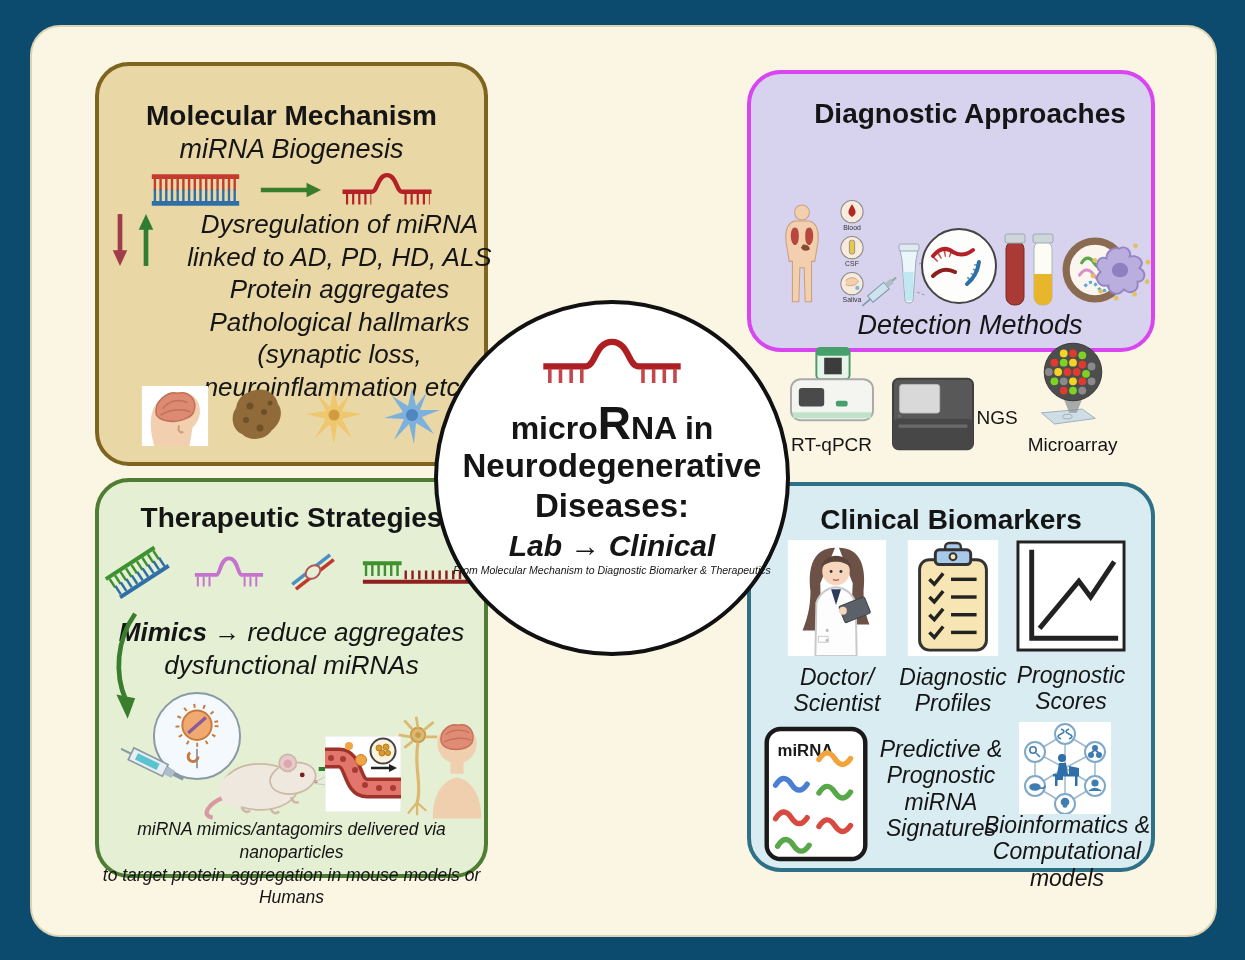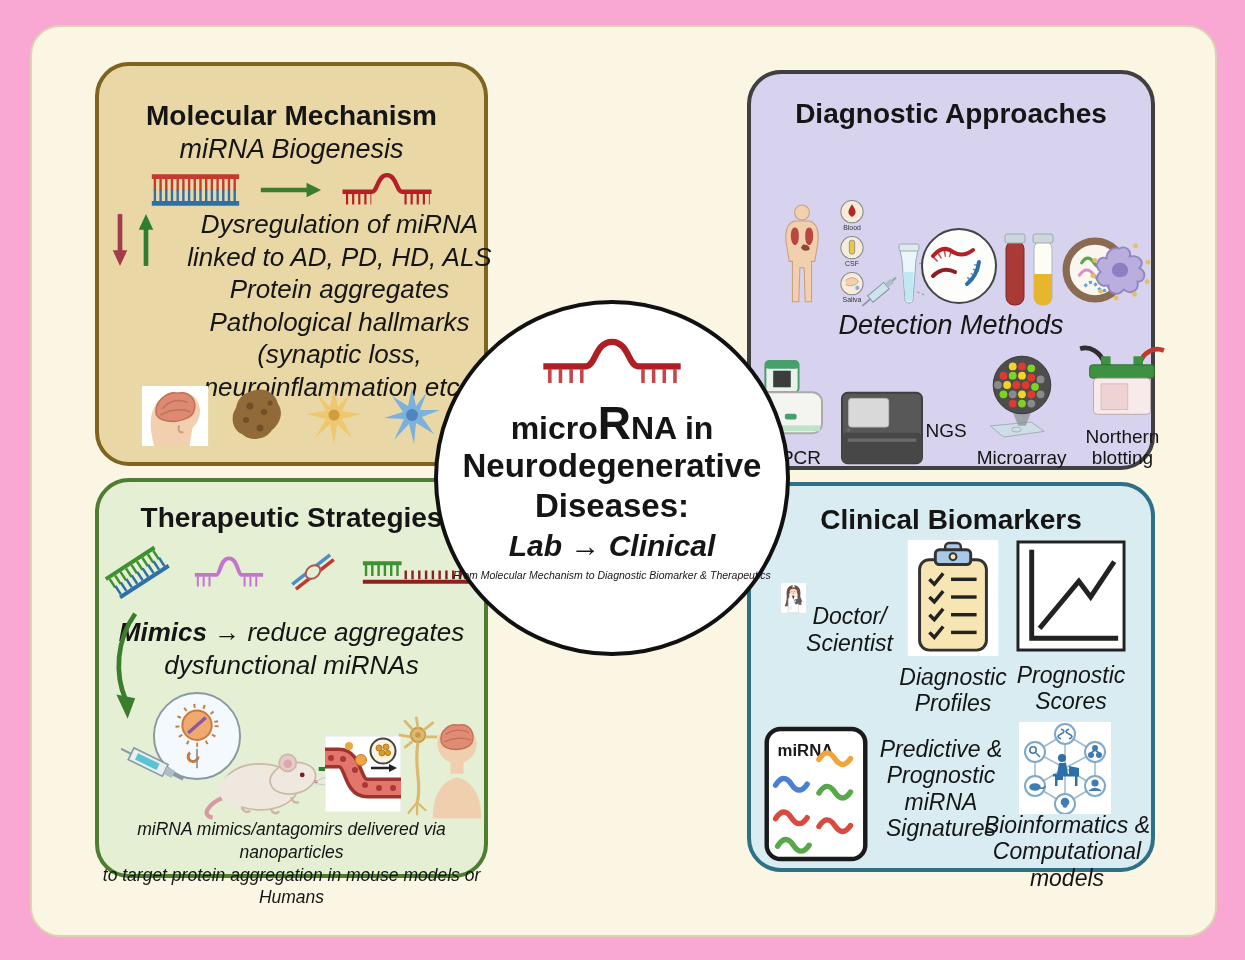--- a/index.html
+++ b/index.html
@@ -1,23 +1,23 @@
 <!DOCTYPE html>
 <html><head>
 <meta charset="utf-8">
 <style>
   html,body{margin:0;padding:0;background:#fff;}
-  #canvas{position:relative;width:1245px;height:960px;background:#f9a8d4;overflow:hidden;
+  #canvas{position:relative;width:1245px;height:960px;background:#0c4a6e;overflow:hidden;
           font-family:"Liberation Sans",sans-serif;color:#151515;}
   .abs{position:absolute;}
   .sheet{left:30px;top:25px;width:1183px;height:908px;background:#fbf6e4;
          border:2px solid #dbd3b2;border-radius:30px;}
   .panel{border-radius:34px;box-sizing:border-box;}
   .p-mol{left:95px;top:62px;width:393px;height:404px;background:#e9d8a6;border:4px solid #7f6420;}
-  .p-dia{left:747px;top:70px;width:408px;height:400px;background:#d7d3ee;border:4px solid #404040;}
+  .p-dia{left:747px;top:70px;width:408px;height:282px;background:#d7d3ee;border:4px solid #d946ef;padding-left:19px;}
   .p-ther{left:95px;top:478px;width:393px;height:400px;background:#e4efd4;border:4px solid #4e7d33;}
   .p-clin{left:747px;top:482px;width:408px;height:390px;background:#d8ecf1;border:4px solid #2e7086;}
   .ptitle{font-weight:700;font-size:28px;text-align:center;width:100%;}
   .it{font-style:italic;}
   .b{font-weight:700;}
   .ctr{text-align:center;}
   .pre{white-space:pre-line;}
   .row{display:flex;align-items:center;justify-content:center;}
   .circle{left:434px;top:300px;width:356px;height:356px;background:#ffffff;border:4px solid #111;
           border-radius:50%;z-index:6;box-sizing:border-box;display:flex;flex-direction:column;
@@ -222,33 +222,20 @@
               <circle cx="42" cy="42" r="4.2" fill="#f4d422"></circle>
               <circle cx="52" cy="42" r="4.2" fill="#e03a2f"></circle>
               <circle cx="62" cy="42" r="4.2" fill="#8a8a8a"></circle>
             <circle cx="32" cy="52" r="4.2" fill="#e03a2f"></circle>
               <circle cx="42" cy="52" r="4.2" fill="#7ed321"></circle>
               <circle cx="52" cy="52" r="4.2" fill="#8a8a8a"></circle>
           </g>
         </svg>
         <div class="mlabel">Microarray</div>
       </div>
-      <div style="display:flex;flex-direction:column;align-items:center;">
-        <svg width="92" height="78" viewBox="0 0 96 82">
-          <path d="M30 24 C26 10 14 4 4 7" stroke="#2e2e2e" stroke-width="5" fill="none"></path>
-          <path d="M66 24 C70 10 82 5 92 9" stroke="#c0392b" stroke-width="5" fill="none"></path>
-          <rect x="26" y="15" width="10" height="11" fill="#3f9142"></rect>
-          <rect x="60" y="15" width="10" height="11" fill="#3f9142"></rect>
-          <rect x="14" y="24" width="68" height="14" rx="3" fill="#3f9142" stroke="#2e6d31"></rect>
-          <rect x="18" y="38" width="60" height="38" rx="4" fill="#f7eaea" stroke="#b9a8a8"></rect>
-          <rect x="26" y="44" width="28" height="27" fill="#eed3d3" stroke="#d8baba"></rect>
-        </svg>
-        <div class="mlabel pre">Northern
-blotting</div>
-      </div>
     </div>
   </div>
 
   <div class="abs panel p-ther">
     <div class="abs ptitle" style="top:20px;">Therapeutic Strategies</div>
 
     <div class="abs row" style="top:58px;left:0;width:100%;gap:18px;">
       <svg width="72" height="64" viewBox="0 0 72 64">
         <g transform="rotate(-33 36 32)">
           <line x1="6" y1="21" x2="64" y2="21" stroke="#3f9130" stroke-width="4"></line>
@@ -358,21 +345,21 @@
 
     <div class="abs it pre ctr cap" style="top:336px;left:0;width:100%;">miRNA mimics/antagomirs delivered via nanoparticles
 to target protein aggregation in mouse models or
 Humans</div>
   </div>
 
   <div class="abs panel p-clin">
     <div class="abs ptitle" style="top:18px;">Clinical Biomarkers</div>
 
     <div class="abs" style="top:54px;left:30px;width:348px;display:flex;justify-content:space-between;align-items:flex-start;">
-      <div style="display:flex;flex-direction:row;align-items:flex-end;width:112px;">
+      <div style="display:flex;flex-direction:column;align-items:center;width:112px;">
         <svg width="100" height="116" viewBox="0 0 100 118">
           <rect x="0" y="0" width="100" height="118" fill="#ffffff"></rect>
           <path d="M48 8 C26 8 20 28 23 52 C23 70 19 82 15 92 L34 92 L33 44 Z" fill="#6b5146"></path>
           <path d="M52 8 C74 8 80 28 77 52 C77 66 79 76 83 86 L64 86 L66 44 Z" fill="#6b5146"></path>
           <circle cx="49" cy="32" r="14" fill="#f6d7bd"></circle>
           <path d="M34 28 C36 12 62 12 64 28 C57 20 41 20 34 28 Z" fill="#5a443b"></path>
           <circle cx="44" cy="32" r="1.5" fill="#333"></circle>
             <circle cx="54" cy="32" r="1.5" fill="#333"></circle>
           <path d="M46 40 q3 2 6 0" stroke="#b06a5a" stroke-width="1.5" fill="none"></path>
           <path d="M28 118 L29 64 C33 52 43 48 49 48 C55 48 65 52 69 64 L70 118 Z" fill="#fdfdfd" stroke="#c9c9c9" stroke-width="2"></path>
@@ -489,15 +476,15 @@
       <path d="M8 40 H62 C74 40 74 9 95 9 C116 9 116 40 128 40 H182" stroke="#ae1f24" stroke-width="8" fill="none"></path>
       <line x1="14" y1="52" x2="60" y2="52" stroke="#c4454a" stroke-width="18" stroke-dasharray="4.5 9"></line>
       <line x1="132" y1="52" x2="178" y2="52" stroke="#c4454a" stroke-width="18" stroke-dasharray="4.5 9"></line>
     </svg>
     <div style="margin-top:14px;line-height:1;">
       <span class="b" style="font-size:32px;">micro</span><span class="b" style="font-size:46px;">R</span><span class="b" style="font-size:32px;">NA in</span>
     </div>
     <div class="ctitle">Neurodegenerative</div>
     <div class="ctitle">Diseases:</div>
     <div class="b it" style="font-size:30px;line-height:1.25;">Lab → Clinical</div>
-    <div class="it" style="font-size:10.5px;margin-top:5px;">From Molecular Mechanism to Diagnostic Biomarker &amp; Therapeutics</div>
+    <div class="it" style="font-size:10.5px;">From Molecular Mechanism to Diagnostic Biomarker &amp; Therapeutics</div>
   </div>
 </div>
 
 </body></html>

